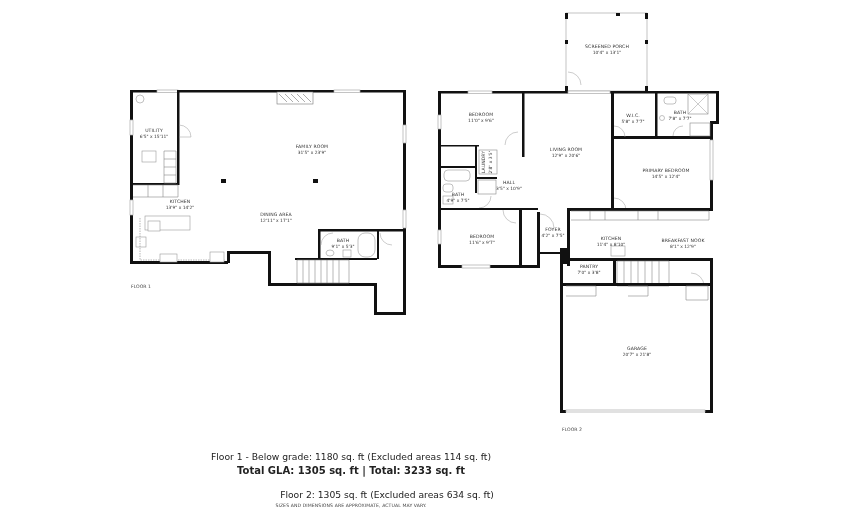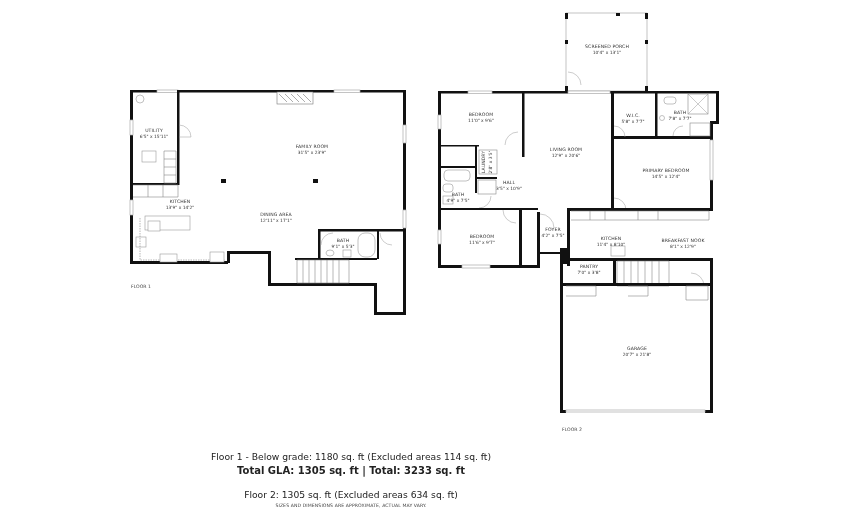--- a/index.html
+++ b/index.html
@@ -10,21 +10,21 @@
   .dim { font-family:"DejaVu Sans", sans-serif; font-size:4.4px; fill:#333; text-anchor:middle; }
   .floorlbl { font-family:"DejaVu Sans", sans-serif; font-size:4.6px; fill:#444; }
   .thin { stroke:#888; stroke-width:0.6; fill:none; }
   .win { stroke:#aaa; stroke-width:0.7; fill:#fff; }
   .door { stroke:#999; stroke-width:0.5; fill:none; }
   .fix { stroke:#999; stroke-width:0.6; fill:#fff; }
   .footer { position:absolute; left:0; width:702px; text-align:center; color:#222; }
   .f-title { top:465px; font-size:10px; font-weight:bold; font-family:"DejaVu Sans", sans-serif; }
   .f-line { font-size:9.2px; font-family:"DejaVu Sans", sans-serif; }
   .f1 { top:451px; }
-  .f2 { top:489px; }
+  .f2 { top:489px;padding-left:36px; }
   .f-note { top:503px; font-size:4.6px; color:#444; letter-spacing:0.1px; }
 </style>
 </head>
 <body>
 
 <svg class="plan" width="850" height="520" viewBox="0 0 850 520">
 
   <g>
 
     <rect class="wall" x="130" y="90" width="3" height="173"></rect>

